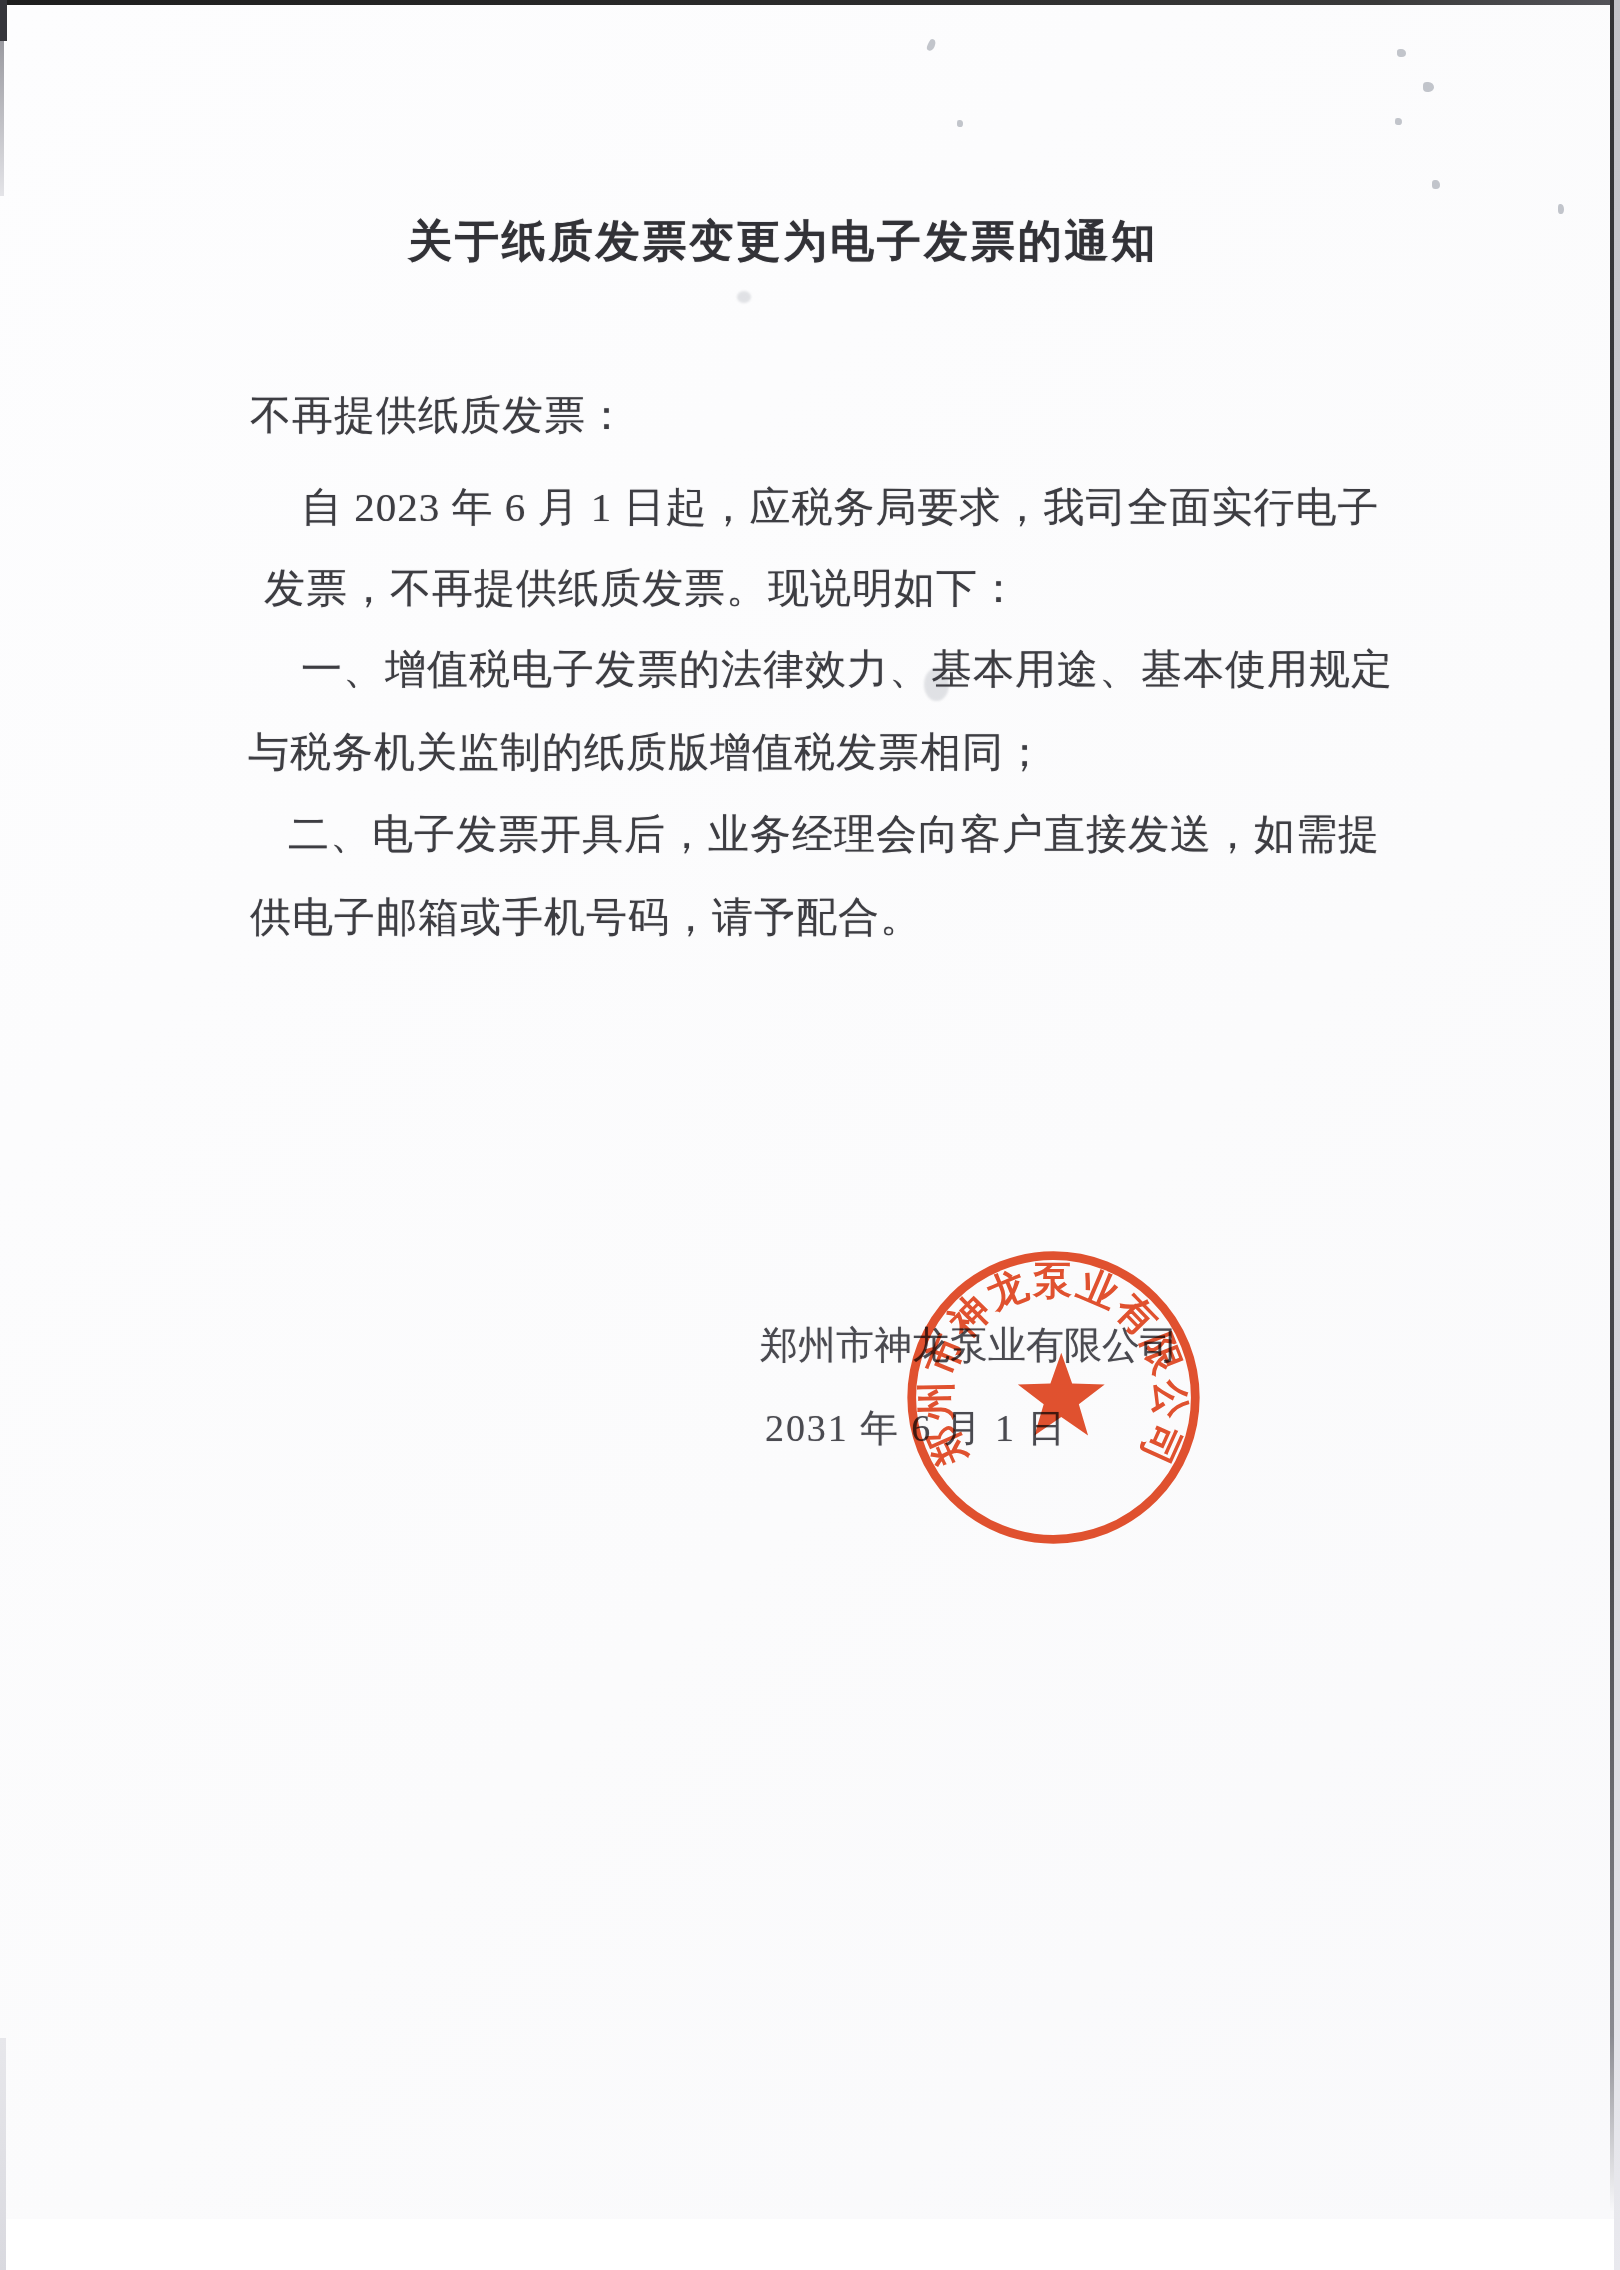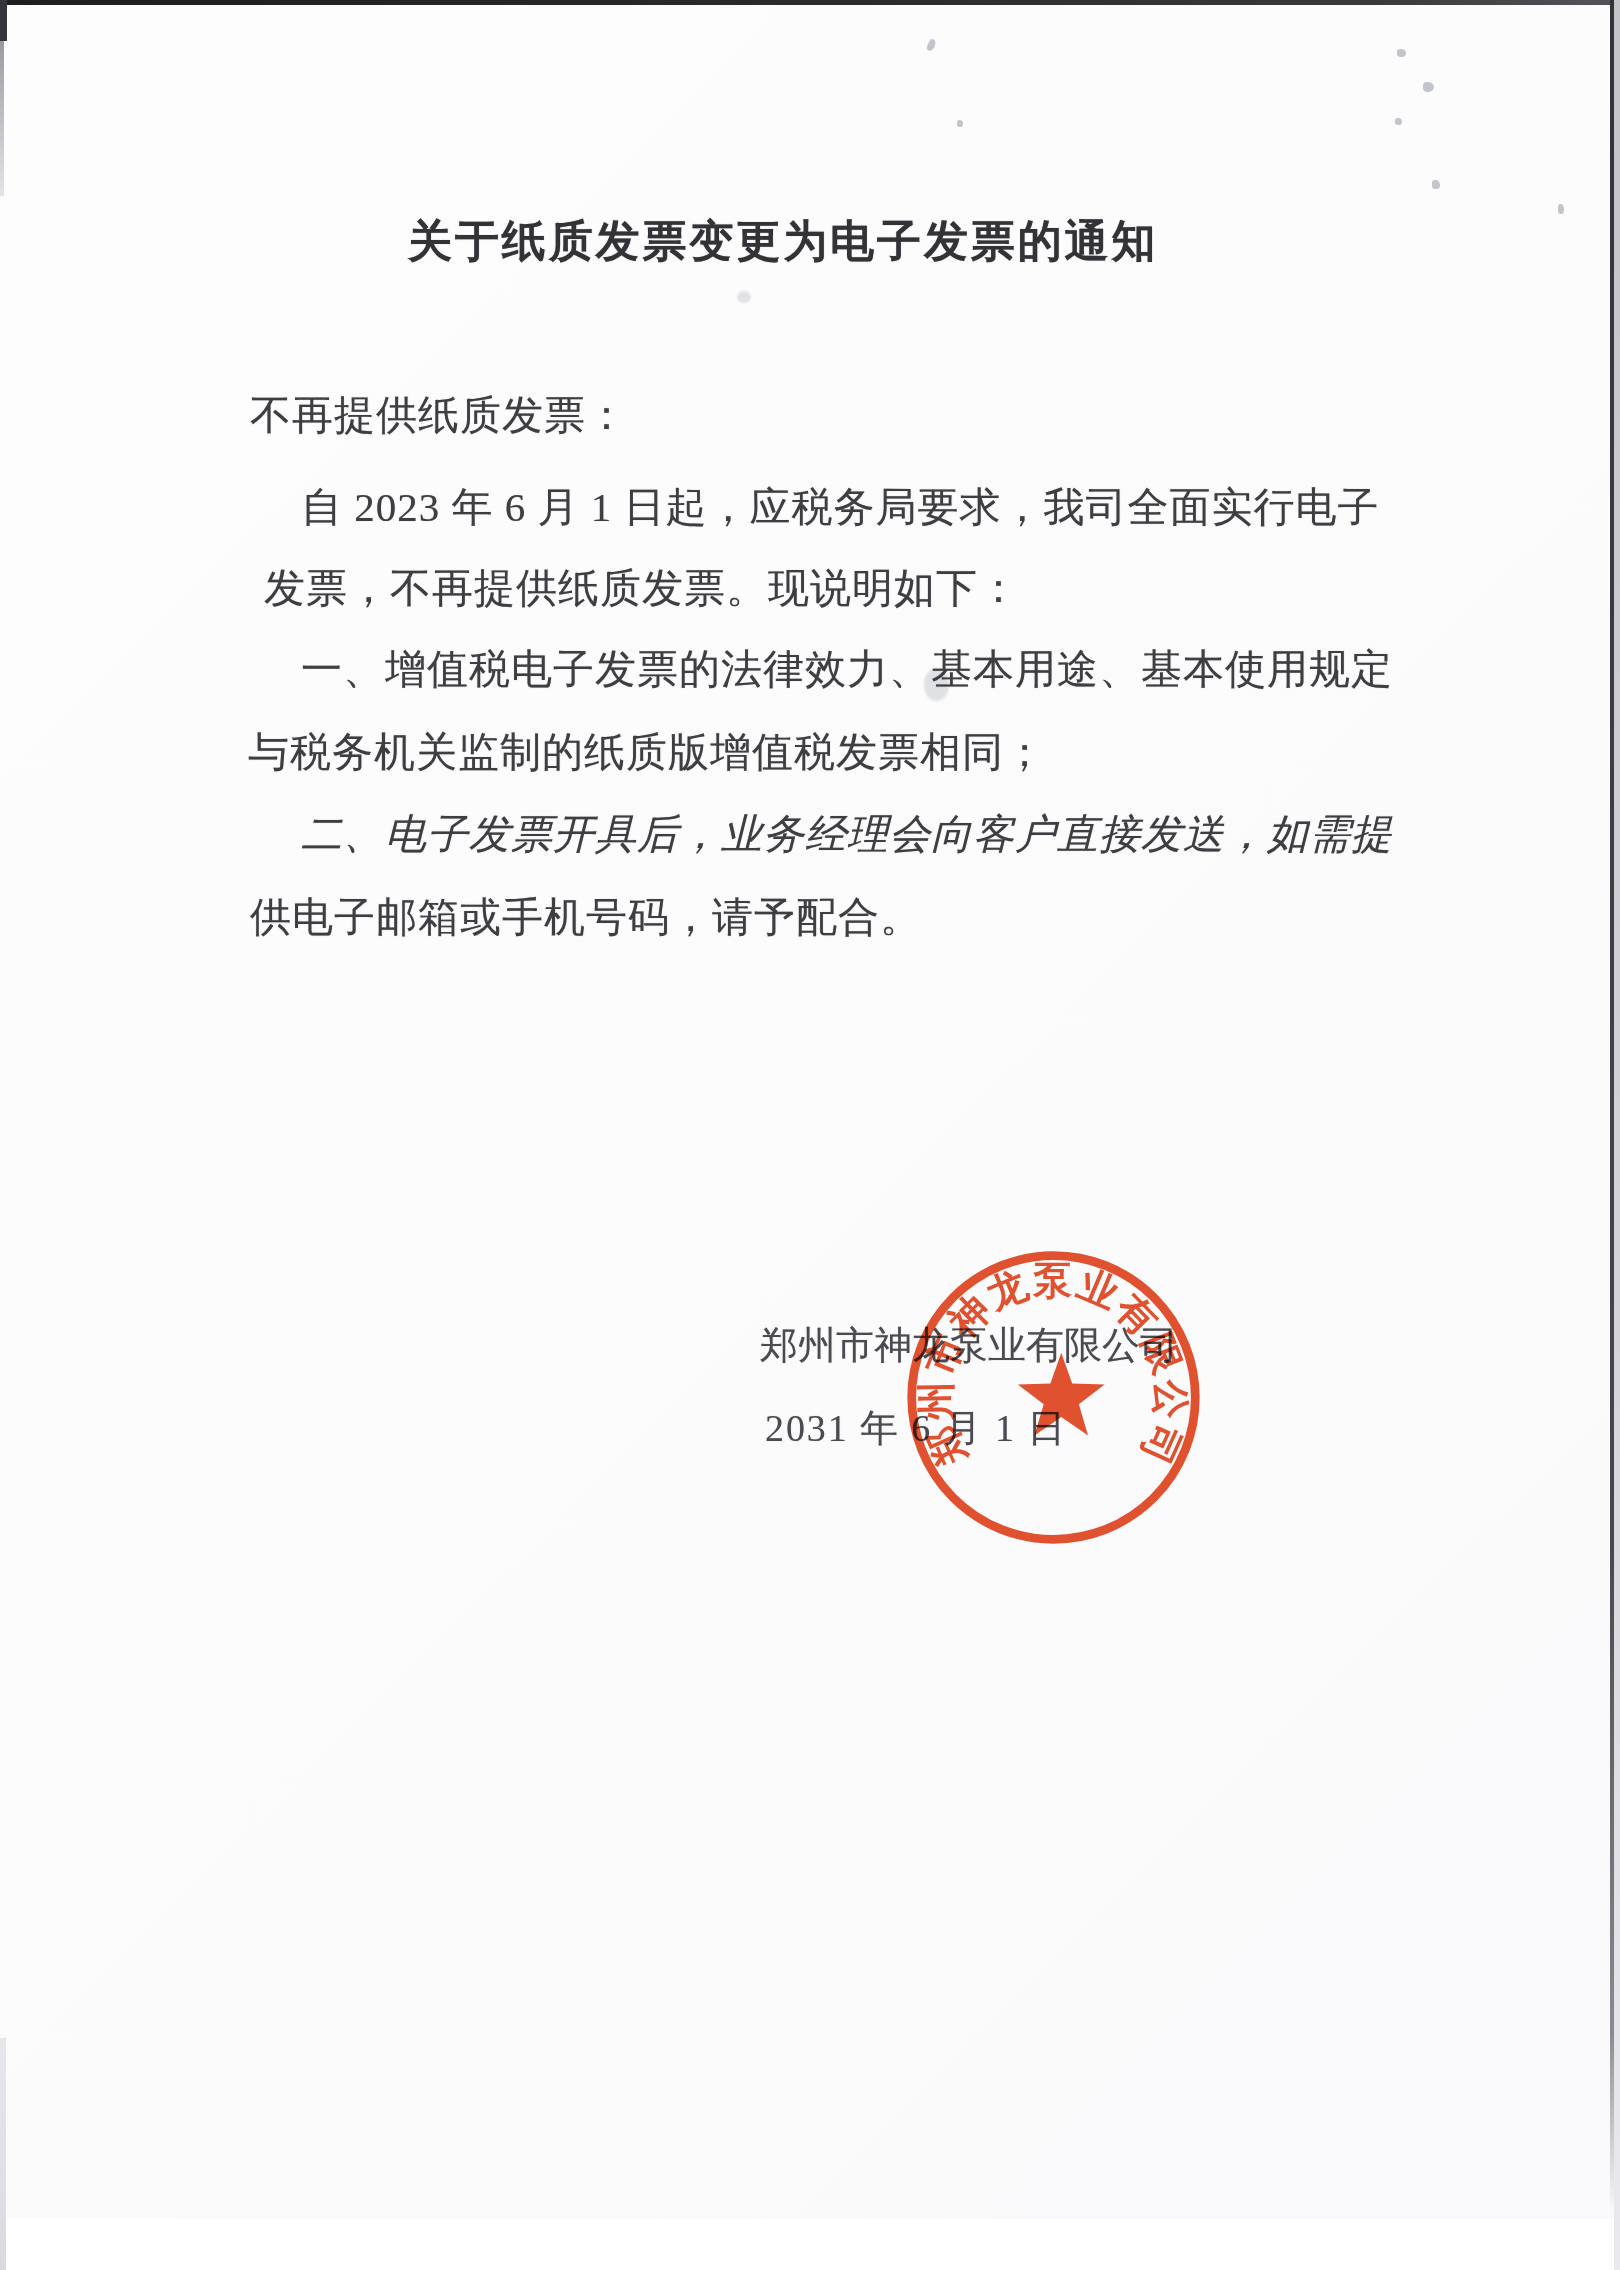--- a/index.html
+++ b/index.html
@@ -120,21 +120,21 @@
   <div class="smudge" style="left:924px; top:668px; width:25px; height:33px;"></div>
   <div class="smudge" style="left:737px; top:291px; width:13.6px; height:11.6px;"></div>
 
   <div class="doc-title">关于纸质发票变更为电子发票的通知</div>
 
   <div class="line" style="left:250px; top:388px;">不再提供纸质发票：</div>
   <div class="line" style="left:301px; top:480px;">自 2023 年 6 月 1 日起，应税务局要求，我司全面实行电子</div>
   <div class="line" style="left:264px; top:561px;">发票，不再提供纸质发票。现说明如下：</div>
   <div class="line" style="left:301px; top:642px;text-align:center;">一、增值税电子发票的法律效力、基本用途、基本使用规定</div>
   <div class="line" style="left:248px; top:725px;">与税务机关监制的纸质版增值税发票相同；</div>
-  <div class="line" style="left:301px; top:807px;font-style:italic;">二、电子发票开具后，业务经理会向客户直接发送，如需提</div>
+  <div class="line" style="left:288px; top:807px;">二、电子发票开具后，业务经理会向客户直接发送，如需提</div>
   <div class="line" style="left:250px; top:890px;">供电子邮箱或手机号码，请予配合。</div>
 
   <div class="sig" style="left:760px; top:1320px;">郑州市神龙泵业有限公司</div>
   <div class="sig" style="left:765px; top:1403px; letter-spacing:1.9px;">2031 年 6 月 1 日</div>
 
   <svg class="seal" viewBox="0 0 312 312">
     <defs>
       <path id="sealArc" d="M 68.4 217.4 A 107 107 0 1 1 243.6 217.4" fill="none"></path>
     </defs>
     <circle cx="156" cy="156" r="146" fill="none" stroke="#e2451f" stroke-width="9"></circle>

